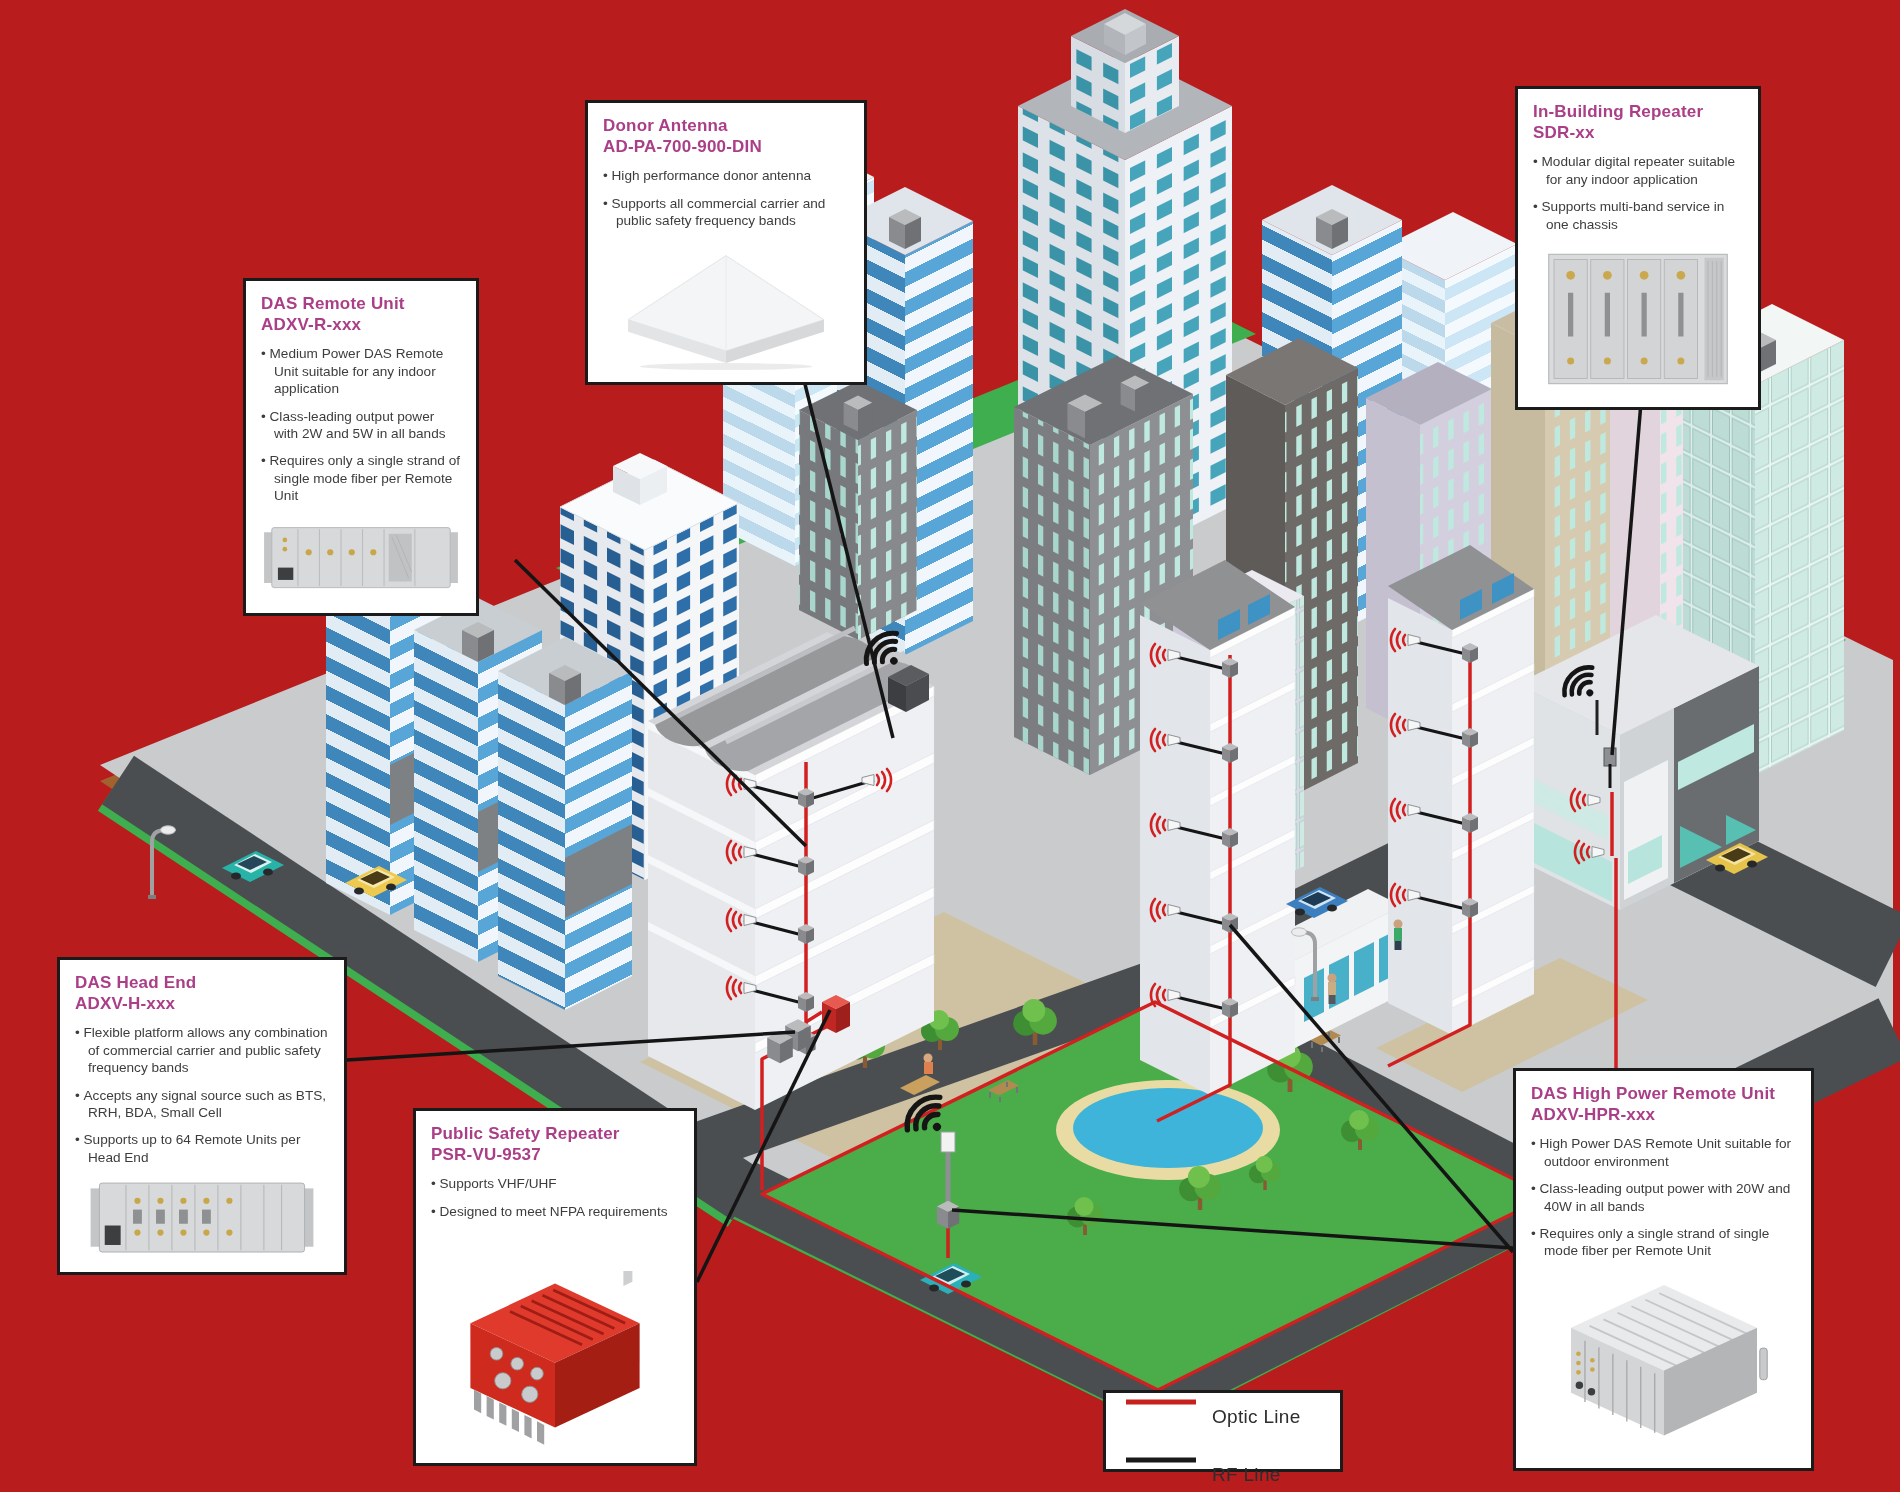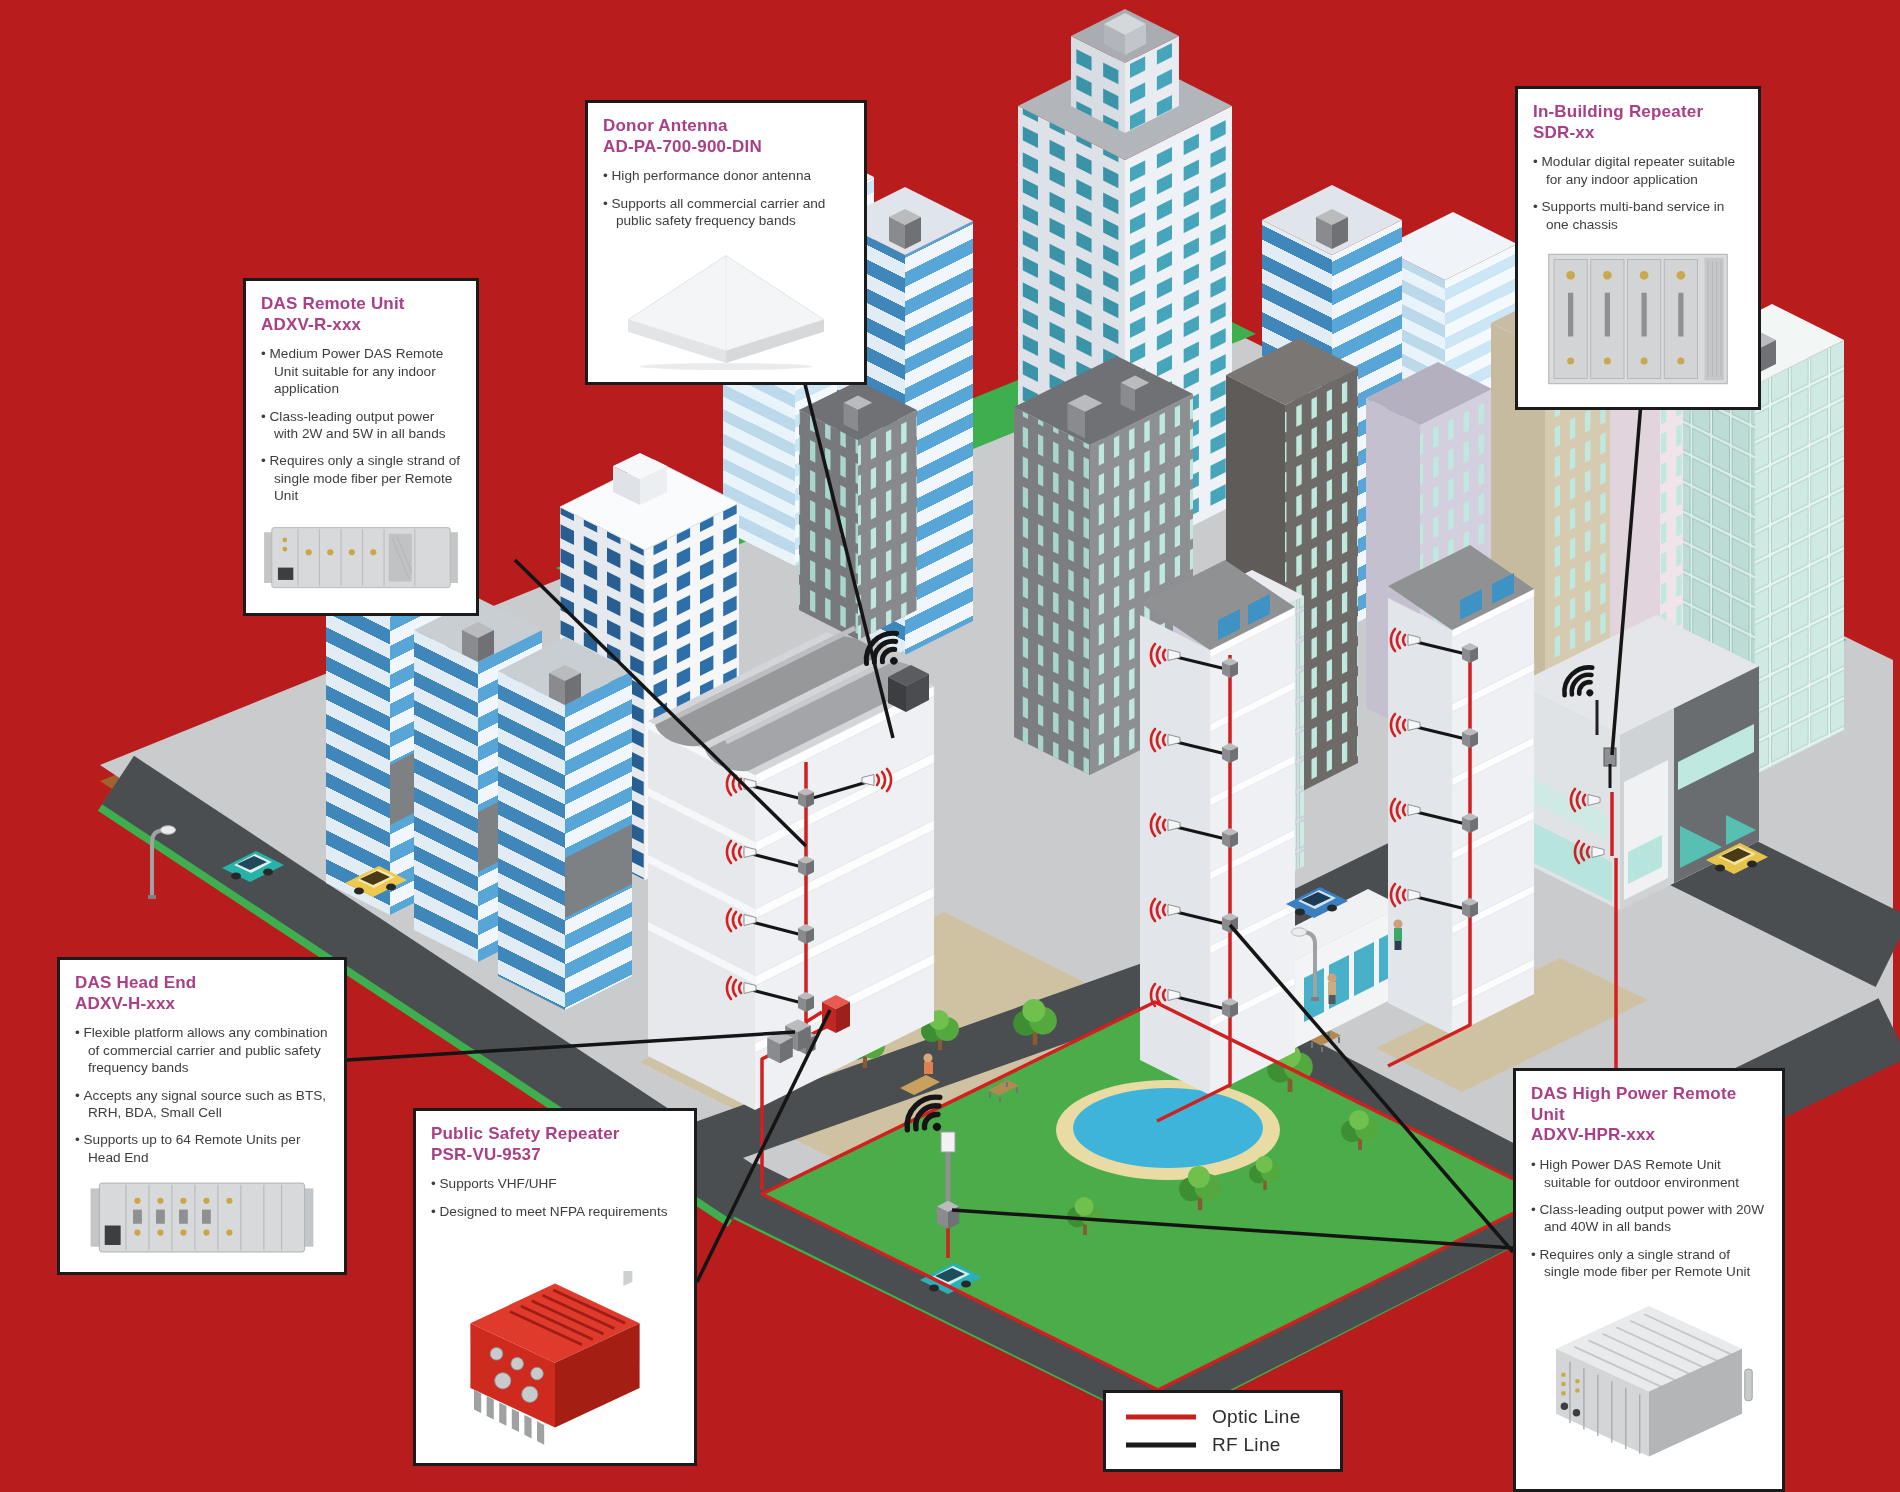--- a/index.html
+++ b/index.html
@@ -7,21 +7,21 @@
   #stage{position:relative;width:1900px;height:1492px;background:#b91c1c;overflow:hidden;}
   #scene{position:absolute;left:0;top:0;}
   .callout{position:absolute;background:#fff;border:3px solid #1b1b1b;padding:13px 15px 12px 15px;box-sizing:border-box;display:flex;flex-direction:column;z-index:2;}
   .c-title,.c-model{color:#aa3e87;font-size:17px;font-weight:bold;line-height:1.22;letter-spacing:.2px;}
   .c-bullets{list-style:none;margin:10px 0 0 0;padding:0;}
   .c-bullets li{color:#3d3d3f;font-size:13.6px;line-height:1.28;margin:0 0 10px 0;padding-left:13px;text-indent:-13px;}
   .c-bullets li::before{content:"\2022\00a0";color:#3d3d3f;}
   .c-img{margin-top:auto;display:flex;justify-content:center;align-items:flex-end;}
   #legend{position:absolute;background:#fff;border:3px solid #1b1b1b;z-index:2;display:flex;flex-direction:column;justify-content:center;gap:6px;padding:10px 18px;box-sizing:border-box;}
   .lg-row{display:flex;align-items:center;gap:14px;}
-  .lg-label{font-size:19px;color:#2d2d2f;letter-spacing:.3px;}
+  .lg-label{font-size:19px;color:#2d2d2f;letter-spacing:.3px;margin-top:30px;}
 </style>
 </head>
 <body>
 
 <div id="stage">
 
 <svg id="scene" width="1900" height="1492" viewBox="0 0 1900 1492">
 <defs>
   <linearGradient id="gStripeR" gradientUnits="userSpaceOnUse" x1="0" y1="0" x2="11.6" y2="23.2" spreadMethod="repeat">
     <stop offset="0" stop-color="#58a6d8"></stop>
@@ -672,21 +672,21 @@
             <polygon points="58,146 66,150 66,172 58,168"></polygon>
             <polygon points="72,153 80,157 80,179 72,175"></polygon>
             <polygon points="86,160 94,164 94,186 86,182"></polygon>
             <polygon points="100,167 108,171 108,193 100,189"></polygon>
           </g>
       <rect x="196" y="86" width="10" height="22" fill="#c8cacb" transform="skewY(-25)" opacity=".9"></rect>
     </svg>
   </div>
 </div>
 
-<div class="callout" style="left:1513px;top:1068px;width:272px;min-height:376px">
+<div class="callout" style="left:1513px;top:1068px;width:301px;min-height:376px">
   <div class="c-title">DAS High Power Remote Unit</div>
   <div class="c-model">ADXV-HPR-xxx</div>
   <ul class="c-bullets">
     <li>High Power DAS Remote Unit suitable for outdoor environment</li>
     <li>Class-leading output power with 20W and 40W in all bands</li>
     <li>Requires only a single strand of single mode fiber per Remote Unit</li>
   </ul>
   <div class="c-img">
     <svg width="236" height="186" viewBox="0 0 250 200">
       <polygon points="125,16 225,62 125,108 25,62" fill="#e9eaeb"></polygon>

